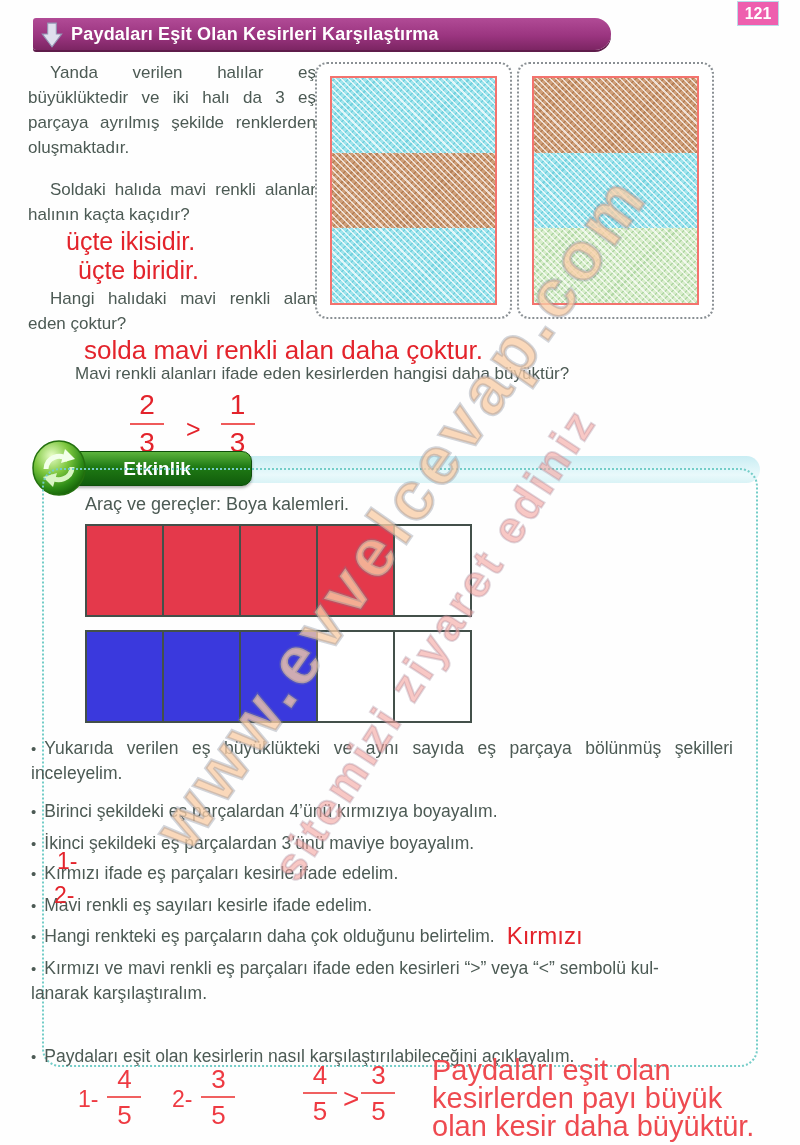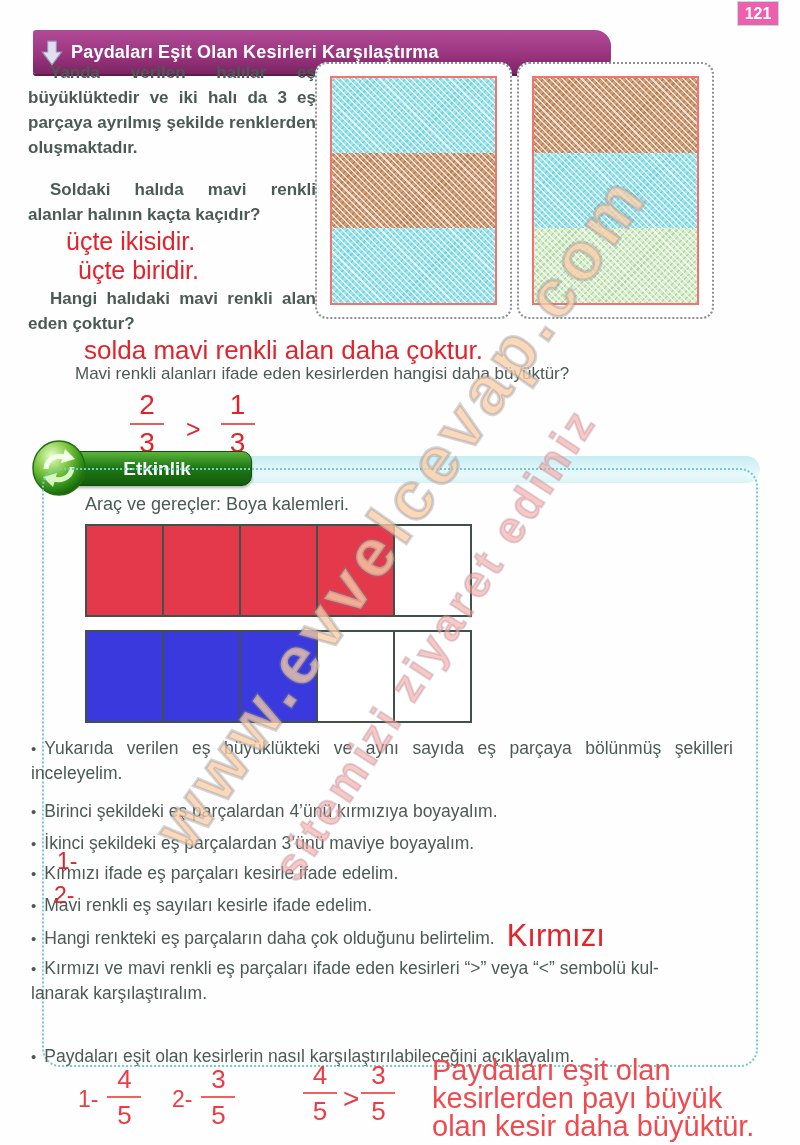--- a/index.html
+++ b/index.html
@@ -5,29 +5,29 @@
   * { box-sizing: border-box; margin: 0; padding: 0; }
   body { background:#fff; font-family:"Liberation Sans", sans-serif; }
   .page { position:relative; width:800px; height:1145px; background:#fefefe; overflow:hidden; }
 
   
   .badge { position:absolute; left:738px; top:2px; width:40px; height:23px;
     background:#ee5fae; color:#fff; font-size:16px; font-weight:bold;
     display:flex; align-items:center; justify-content:center; box-shadow:0 0 0 1px #badbe8; }
 
   
-  .header-bar { position:absolute; left:33px; top:30px; width:578px; height:44px;
+  .header-bar { position:absolute; left:33px; top:18px; width:578px; height:32px;
     background:linear-gradient(180deg,#b14b96 0%, #9b3580 55%, #7c2563 100%);
     border-radius:3px 16px 16px 3px; box-shadow:0 2px 0 #5e1c4a; display:flex; align-items:center; }
   .header-bar .arrow { width:22px; height:26px; margin:2px 8px 0 8px; }
   .header-title { color:#fff; font-size:18px; font-weight:bold; letter-spacing:0.2px; }
 
   
   .intro-col { position:absolute; left:28px; top:60px; width:288px; color:#4c5a54; }
-  .intro-col p { font-size:17px; line-height:25px; text-align:justify; text-indent:22px; margin:0;font-weight:bold; }
+  .intro-col p { font-size:17px; line-height:25px; text-align:justify; text-indent:22px; margin:0; }
   .intro-col p.gap { margin-top:17px; }
   .ans { color:#e3232b; font-size:25px; line-height:27px; margin:1px 0 2px 38px; white-space:nowrap; }
   .ans.a2 { margin-left:50px; }
   .ans.a3 { margin-left:56px; font-size:26px; }
 
   .q4 { position:absolute; left:75px; top:364px; font-size:17px; color:#4c5a54; }
 
   
   .frac { display:inline-block; text-align:center; line-height:1; }
   .frac .num { display:block; padding:0 5px 4px; }
@@ -76,21 +76,21 @@
   .bar-row .cell { flex:1; border-right:2px solid #43504a; }
   .bar-row .cell:last-child { border-right:none; }
   .fill-red { background:#e4394b; } .fill-blue { background:#3a39dd; } .empty { background:#fff; }
 
   
   .bullet { position:absolute; left:31px; width:702px; font-size:17.5px; line-height:25px;
     color:#4c5a54; text-align:justify; }
   .bullet .lead::before { content:"•"; margin-right:8px; font-size:15px; color:#4c5a54; }
   .bullet .lead { text-indent:42px; display:inline; }
   .bullet .cont { display:block; text-indent:0; }
-  .red-inline { color:#e3232b; font-size:31px; margin-left:12px; vertical-align:-2px; }
+  .red-inline { color:#e3232b; font-size:24px; margin-left:12px; vertical-align:-2px; }
 
   .mark { position:absolute; color:#e3232b; font-size:23px; font-weight:normal; }
 
   
   .bf { position:absolute; display:flex; align-items:center; color:#ee3a42; font-size:26px; }
   .bf .lbl { font-size:23px; margin-right:9px; margin-top:4px; }
   .bf .frac .bar { border-top:2.5px solid #f06060; }
   .bf .op { font-size:28px; margin:12px 2px 0 6px; }
   .conclusion { position:absolute; left:432px; top:1056px; width:352px;
     color:#ee4a50; font-size:29px; line-height:28px; }

